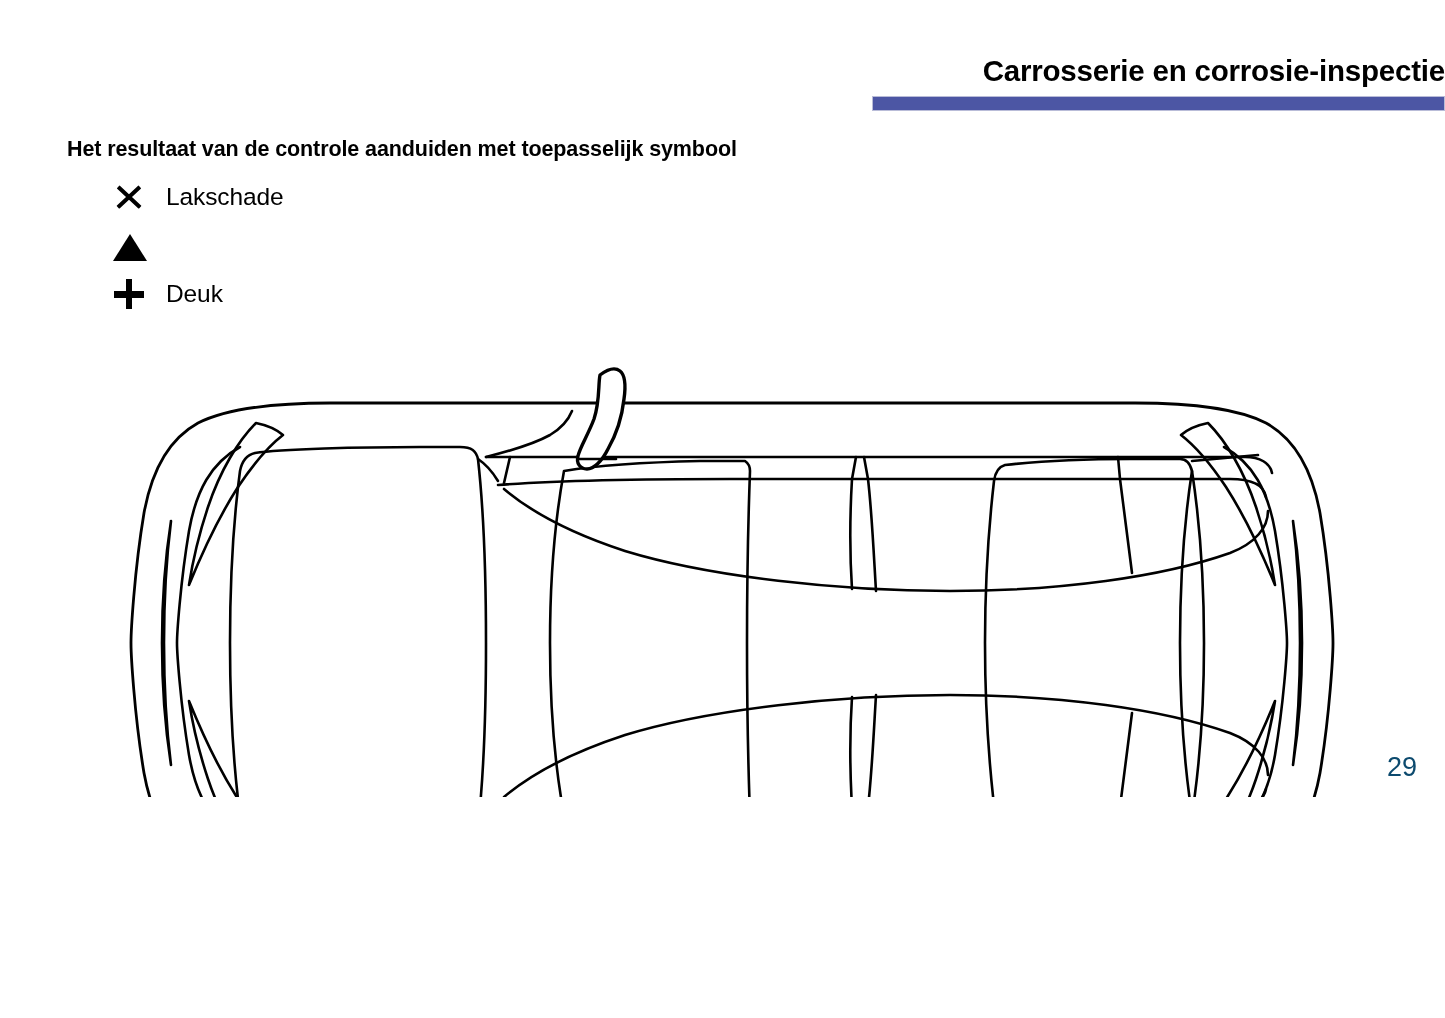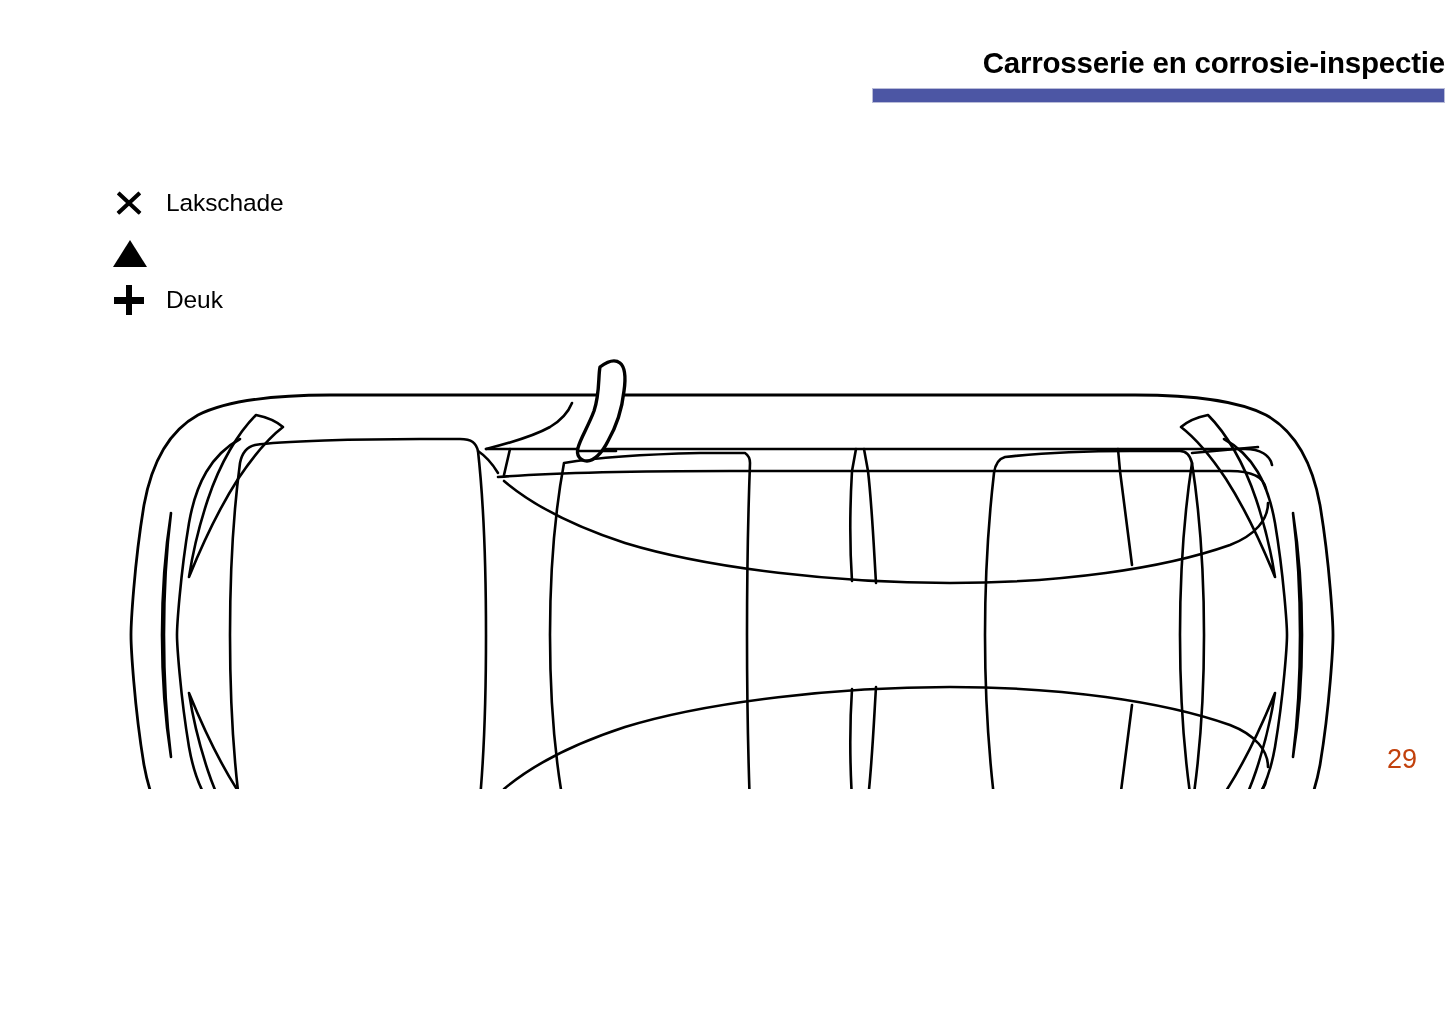--- a/index.html
+++ b/index.html
@@ -11,20 +11,21 @@
   body {
     font-family: "Liberation Sans", sans-serif;
     color: #000000;
   }
   #page {
     position: relative;
     width: 1445px;
     height: 789px;
     background: #ffffff;
     overflow: hidden;
+    margin-top: 8px;
   }
 
   
   #header-block {
     position: absolute;
     left: 872px;
     top: 46px;
     width: 573px;
     height: 58px;
   }
@@ -61,21 +62,21 @@
     font-weight: bold;
     letter-spacing: -0.1px;
     white-space: nowrap;
     color: #000000;
   }
 
   
   #legend {
     position: absolute;
     left: 110px;
-    top: 185px;
+    top: 171px;
     width: 760px;
     height: 140px;
   }
   .legend-col {
     position: absolute;
     top: 0;
   }
   #legend-col-left  { left: 0px;   width: 420px; }
   #legend-col-right { left: 432px; width: 320px; }
 
@@ -152,33 +153,34 @@
   }
   #car-diagram svg { display: block; width: 100%; height: 100%; }
 
   
   #page-number {
     position: absolute;
     right: 28px;
     bottom: 14px;
     font-size: 27px;
     letter-spacing: 0px;
-    color: #c2410c;
+    color: #0c4a6e;
   }
 </style>
 </head>
 <body>
 
 <div id="page">
 
   <div id="header-block">
     <div id="page-title">Carrosserie en corrosie-inspectie</div>
     <div id="title-rule" style="background: rgb(76, 86, 164);"></div>
   </div>
 
+  <div id="instruction">Het resultaat van de controle aanduiden met toepasselijk symbool</div>
 
   <div id="legend">
 
     <div class="legend-col" id="legend-col-left">
 
       <div class="legend-row">
         <span class="legend-sym">
           <span class="sym-x">
               <i class="a"></i>
               <i class="b"></i>

